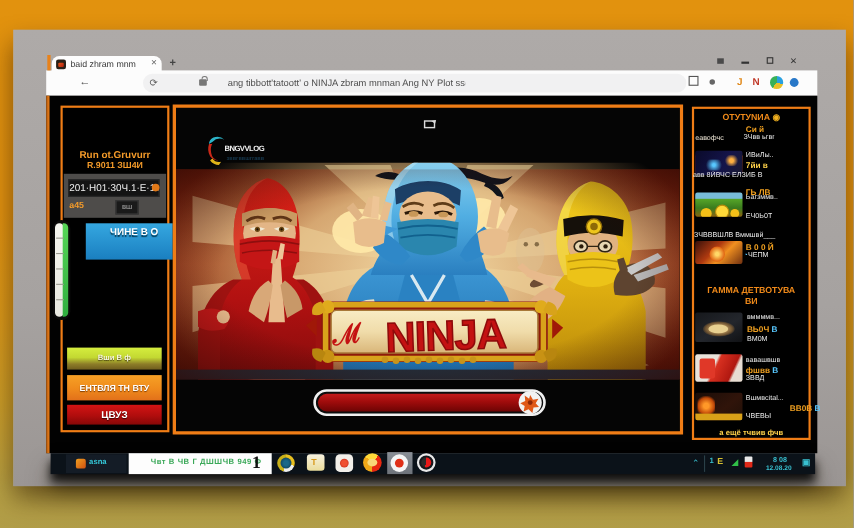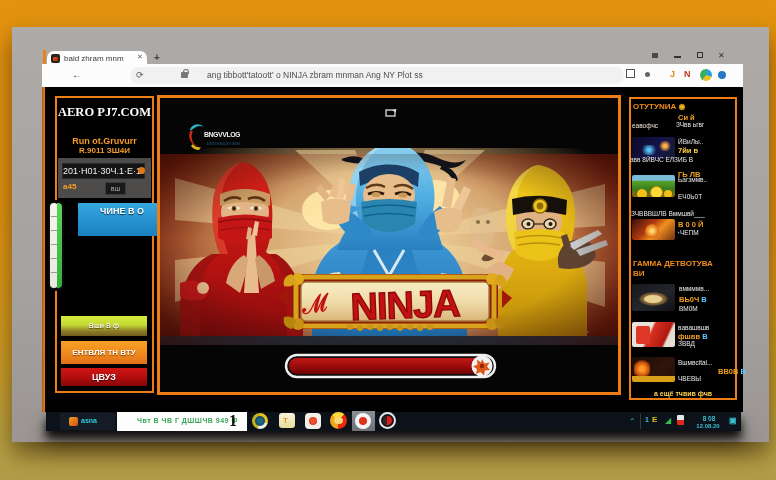--- a/index.html
+++ b/index.html
@@ -40,21 +40,21 @@
   #lsb-a45{left:63px;top:182px;width:30px;font-size:8px;color:#f49b2a;font-weight:bold;}
   #lsb-box2{left:105px;top:182px;width:19px;height:11px;background:#1a1a1a;border:1px solid #3a3a3a;color:#aaa;font-size:7px;line-height:11px;text-align:center;}
   .btn{text-align:center;font-weight:bold;color:#fff;overflow:hidden;white-space:nowrap;}
   #btn-blue{left:78px;top:203px;width:88px;height:33px;background:linear-gradient(180deg,#35a7e0,#1a7fc0);font-size:9px;line-height:16px;text-shadow:0 1px 1px #04364f;}
   #btn-yellow{left:61px;top:316px;width:86px;height:20px;background:linear-gradient(180deg,#d5ee3e 0%,#c3d832 45%,#8d7d28 75%,#6f5d1e 100%);font-size:7px;line-height:20px;color:#f7f7e0;text-shadow:0 1px 1px #4a420e;}
   #btn-orange{left:61px;top:341px;width:86px;height:23px;background:linear-gradient(180deg,#f7a125 0%,#ef8a1c 55%,#e2701a 100%);font-size:8px;line-height:23px;text-shadow:0 1px 1px #7a3c04;}
   #btn-red{left:61px;top:368px;width:86px;height:18px;background:linear-gradient(180deg,#d41414 0%,#b00d0d 55%,#860707 100%);font-size:9px;line-height:18px;text-shadow:0 1px 1px #3c0202;}
   #gamebox{left:157px;top:95px;width:464px;height:300px;border:3px solid #ef7d16;background:#050505;box-sizing:border-box;}
   
   #rsb{left:629px;top:97px;width:108px;height:303px;border:2px solid #ef7d16;background:#000;box-sizing:border-box;}
-  .rhead{color:#f08a1a;font-weight:bold;white-space:nowrap;}
+  .rhead{color:#f08a1a;font-weight:bold;text-align:center;white-space:nowrap;}
   .rthumb{width:43px;height:27px;border-radius:2px;overflow:hidden;}
   .rtxt{font-size:6.5px;line-height:8px;color:#e8e8e8;white-space:nowrap;overflow:hidden;}
   .rorg{color:#f0a020;font-weight:bold;font-size:7.5px;}
   .ryel{color:#ffd24a;font-weight:bold;font-size:7.5px;}
   
   #gw{left:48px;top:200px;width:16px;height:91px;background:#0a0a0a;border-radius:8px;}
   #gw-in{left:50px;top:203px;width:8px;height:85px;background:linear-gradient(180deg,#f6f6f0,#e8e8e0);border-radius:4px;}
   #gw-green{left:57px;top:203px;width:5px;height:85px;background:linear-gradient(180deg,#57d657,#2fae3f);border-radius:0 4px 4px 0;}
   .gwline{left:51px;width:7px;height:1px;background:#9a9a90;}
 </style>
@@ -70,21 +70,20 @@
   <div class="abs" id="tabx">✕</div>
   <div class="abs" id="newtab">+</div>
   <div class="abs" id="wincontrols"></div>
   <div class="abs" id="toolbar"></div>
   <div class="abs" id="urlpill"></div>
   <div class="abs" id="urltext">ang tibbott'tatoott' o  NINJA  zbram mnman Ang NY Plot ssorttes</div>
   <div class="abs" id="content"></div>
   <div class="abs" id="orangeline"></div>
   <div class="abs" style="left:43px;top:50px;width:3px;height:14px;background:#e8821a;"></div>
   <div class="abs" id="lsb"></div>
-  <div class="abs" id="lsb-logo">AERO PJ7.COM</div>
   <div class="abs lorange" id="lsb-t1">Run ot.Gruvurr</div>
   <div class="abs lorange" id="lsb-t2">R.9011 ЗШ4И</div>
   <div class="abs" id="lsb-panel"></div>
   <div class="abs" id="lsb-input">201·Н01·30Ч.1·Е·1кЗ</div>
   <div class="abs" id="lsb-idot"></div>
   <div class="abs" id="lsb-a45">а45</div>
   <div class="abs" id="lsb-box2">вш</div>
   <div class="abs btn" id="btn-blue">ЧИНЕ В О</div>
   <div class="abs btn" id="btn-yellow">Вши В ф</div>
   <div class="abs btn" id="btn-orange">ЕНТВЛЯ ТН ВТУ</div>

